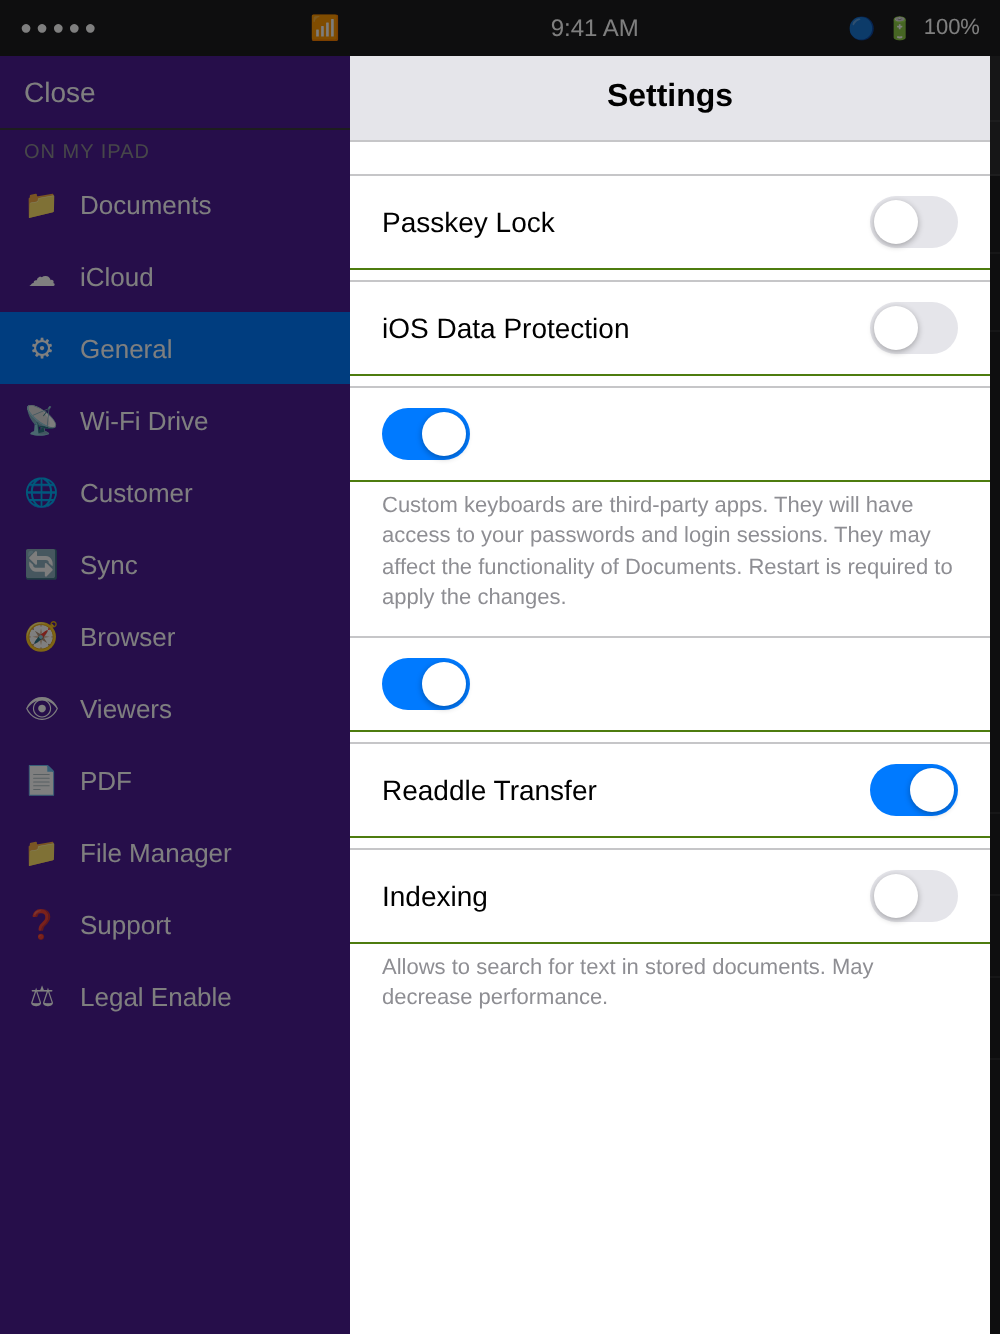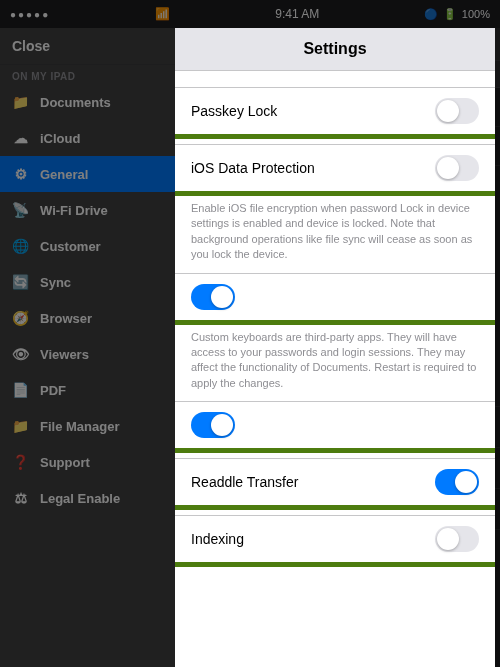--- a/index.html
+++ b/index.html
@@ -36,24 +36,23 @@
     .status-bar .right-icons { display: flex; align-items: center; gap: 5px; font-size: 11px; }
 
     .main-area {
       display: flex;
       flex: 1;
     }
 
     
     .sidebar {
       width: 180px;
-      background: #404040;
+      background: #4c1d95;
       display: flex;
       flex-direction: column;
-      font-weight: bold;
     }
 
     .sidebar-section-label {
       padding: 6px 12px 2px;
       color: #8e8e93;
       font-size: 10px;
       text-transform: uppercase;
       letter-spacing: 0.5px;
     }
 
@@ -225,21 +224,21 @@
 
     .settings-content {
       flex: 1;
       overflow-y: auto;
       padding: 16px 0;
     }
 
     .settings-row {
       background: #ffffff;
       border-top: 1px solid #c6c6c8;
-      border-bottom: 5px solid #4d7c0f;
+      border-bottom: 1px solid #4d7c0f;
       padding: 10px 16px;
       display: flex;
       align-items: center;
       justify-content: space-between;
       margin-bottom: -1px;
     }
     .settings-row:first-child {
       border-top: 1px solid #c6c6c8;
     }
 
@@ -439,21 +438,20 @@
       </div>
     </div>
 
     <div class="settings-group-container">
       <div class="settings-row">
         <span class="settings-row-label">iOS Data Protection</span>
         <div class="toggle off">
           <div class="toggle-knob"></div>
         </div>
       </div>
-      <div class="settings-description">Enable iOS file encryption when password Lock in device settings is enabled and device is locked. Note that background operations like file sync will cease as soon as you lock the device.</div>
     </div>
 
     <div class="settings-group-container">
       <div class="settings-row">
         <div class="toggle on">
           <div class="toggle-knob"></div>
         </div>
       </div>
       <div class="settings-description">Custom keyboards are third-party apps. They will have access to your passwords and login sessions. They may affect the functionality of Documents. Restart is required to apply the changes.</div>
     </div>
@@ -475,16 +473,17 @@
       </div>
     </div>
 
     <div class="settings-group-container">
       <div class="settings-row">
         <span class="settings-row-label">Indexing</span>
         <div class="toggle off">
           <div class="toggle-knob"></div>
         </div>
       </div>
+      <div class="settings-description">Allows to search for text in stored documents. May decrease performance.</div>
     </div>
 
   </div>
 </div>
 
 </body></html>

